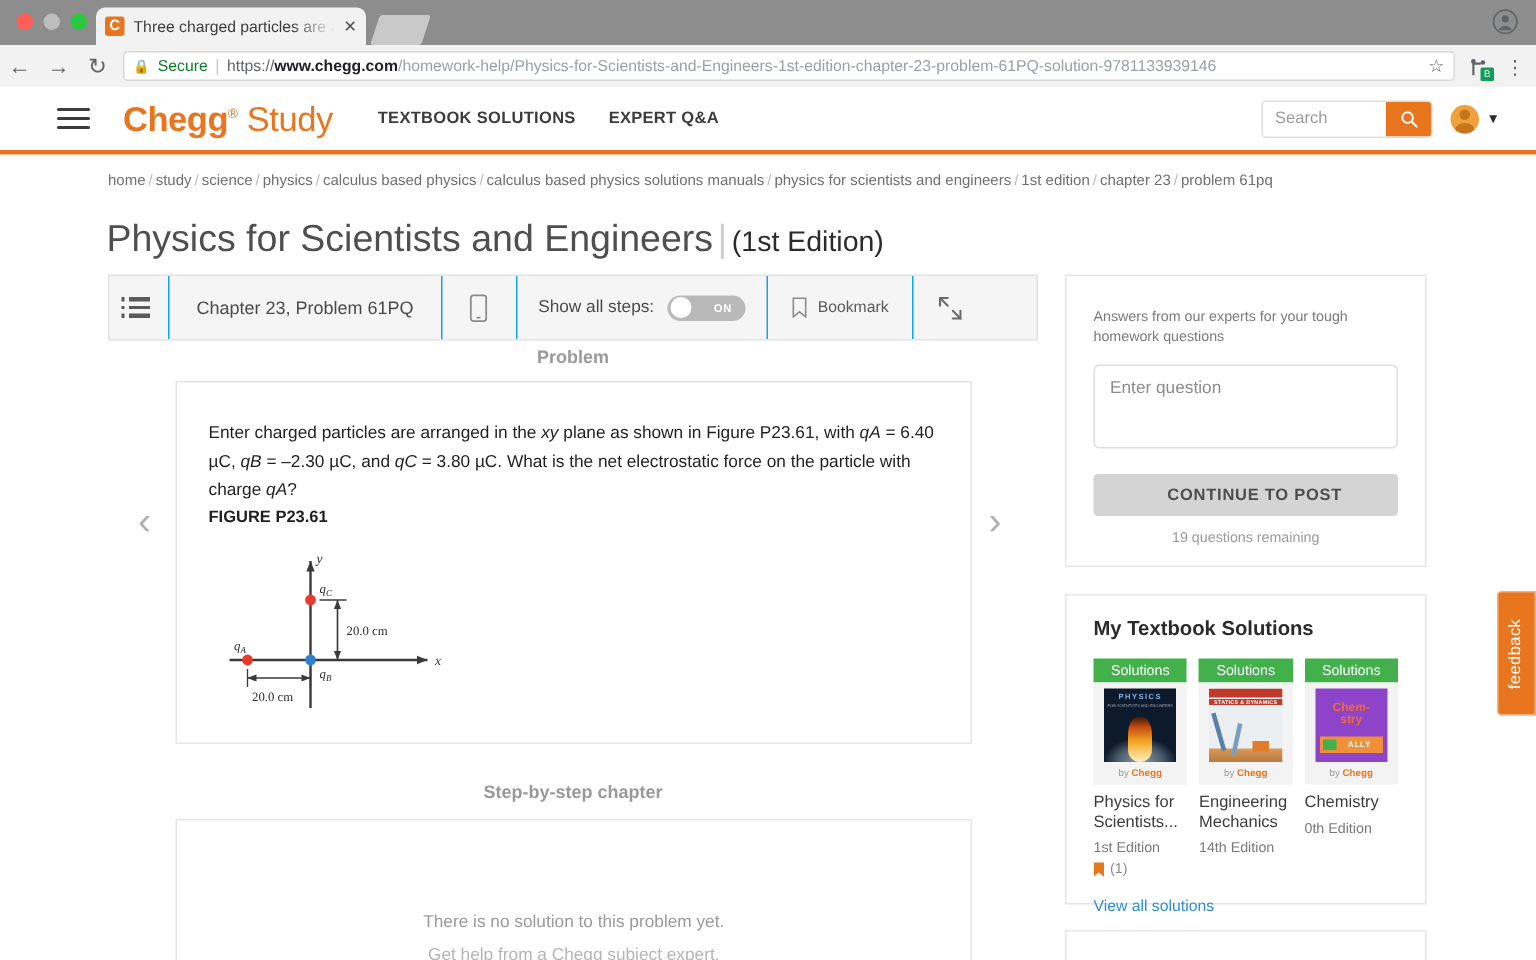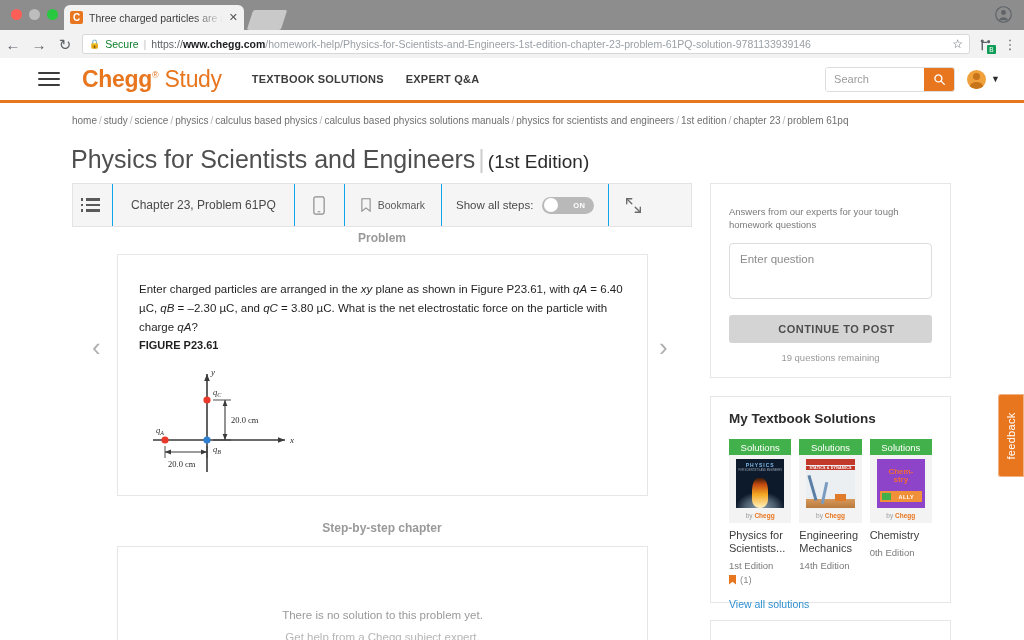--- a/index.html
+++ b/index.html
@@ -82,21 +82,21 @@
   .logo { margin-left:22px; font-size:23px; letter-spacing:-0.3px; white-space:nowrap; }
   .logo .c { color:#e8761f; font-weight:700; }
   .logo .reg { color:#e8761f; font-size:9px; vertical-align:super; }
   .logo .s { color:#e8761f; font-weight:400; }
   .hnav { display:flex; gap:22px; margin-left:30px; }
   .hnav a {
     font-size:11px; font-weight:700; color:#3c3c3c;
     text-decoration:none; letter-spacing:0.2px; white-space:nowrap;
   }
   .header-right { margin-left:auto; display:flex; align-items:center; gap:12px; margin-right:24px; }
-  .searchwrap { display:flex; height:25px; border:1px solid #ddd; border-radius:3px; overflow:hidden;gap:16px; }
+  .searchwrap { display:flex; height:25px; border:1px solid #ddd; border-radius:3px; overflow:hidden; }
   .search-input {
     width:82px; border:none; outline:none; padding:0 8px;
     font-size:11px; color:#777; font-family:"Liberation Sans",sans-serif;
   }
   .search-input::placeholder { color:#9b9b9b; }
   .search-btn {
     width:30px; background:#e8761f; border:none; display:flex;
     align-items:center; justify-content:center; cursor:pointer;
   }
   .avatar-wrap { display:flex; align-items:center; gap:5px; }
@@ -353,32 +353,32 @@
           <i></i>
         </span>
     </div>
     <div class="tb-cell tb-chapter">Chapter 23, Problem 61PQ</div>
     <div class="tb-cell tb-mobile">
       <svg width="12" height="19" viewBox="0 0 14 22">
         <rect x="1" y="1" width="12" height="20" rx="2" fill="none" stroke="#8c8c8c" stroke-width="1.4"></rect>
         <line x1="5.5" y1="18.3" x2="8.5" y2="18.3" stroke="#8c8c8c" stroke-width="1.2"></line>
       </svg>
     </div>
-    <div class="tb-cell tb-bookmark">
-      <svg width="10" height="14" viewBox="0 0 12 17">
-        <path d="M1 1 H11 V16 L6 12 L1 16 Z" fill="none" stroke="#8c8c8c" stroke-width="1.3"></path>
-      </svg>
-      <span>Bookmark</span>
-    </div>
     <div class="tb-cell tb-steps">
       <span>Show all steps:</span>
       <span class="toggle">
         <span class="knob"></span>
         <span class="on-txt">ON</span>
       </span>
+    </div>
+    <div class="tb-cell tb-bookmark">
+      <svg width="10" height="14" viewBox="0 0 12 17">
+        <path d="M1 1 H11 V16 L6 12 L1 16 Z" fill="none" stroke="#8c8c8c" stroke-width="1.3"></path>
+      </svg>
+      <span>Bookmark</span>
     </div>
     <div class="tb-cell tb-expand">
       <svg width="17" height="17" viewBox="0 0 20 20">
         <g stroke="#6a6a6a" stroke-width="1.6" stroke-linecap="round" fill="none">
           <path d="M8 2 H2 V8"></path>
             <path d="M2 2 L8 8"></path>
           <path d="M12 18 H18 V12"></path>
             <path d="M18 18 L12 12"></path>
         </g>
       </svg>

